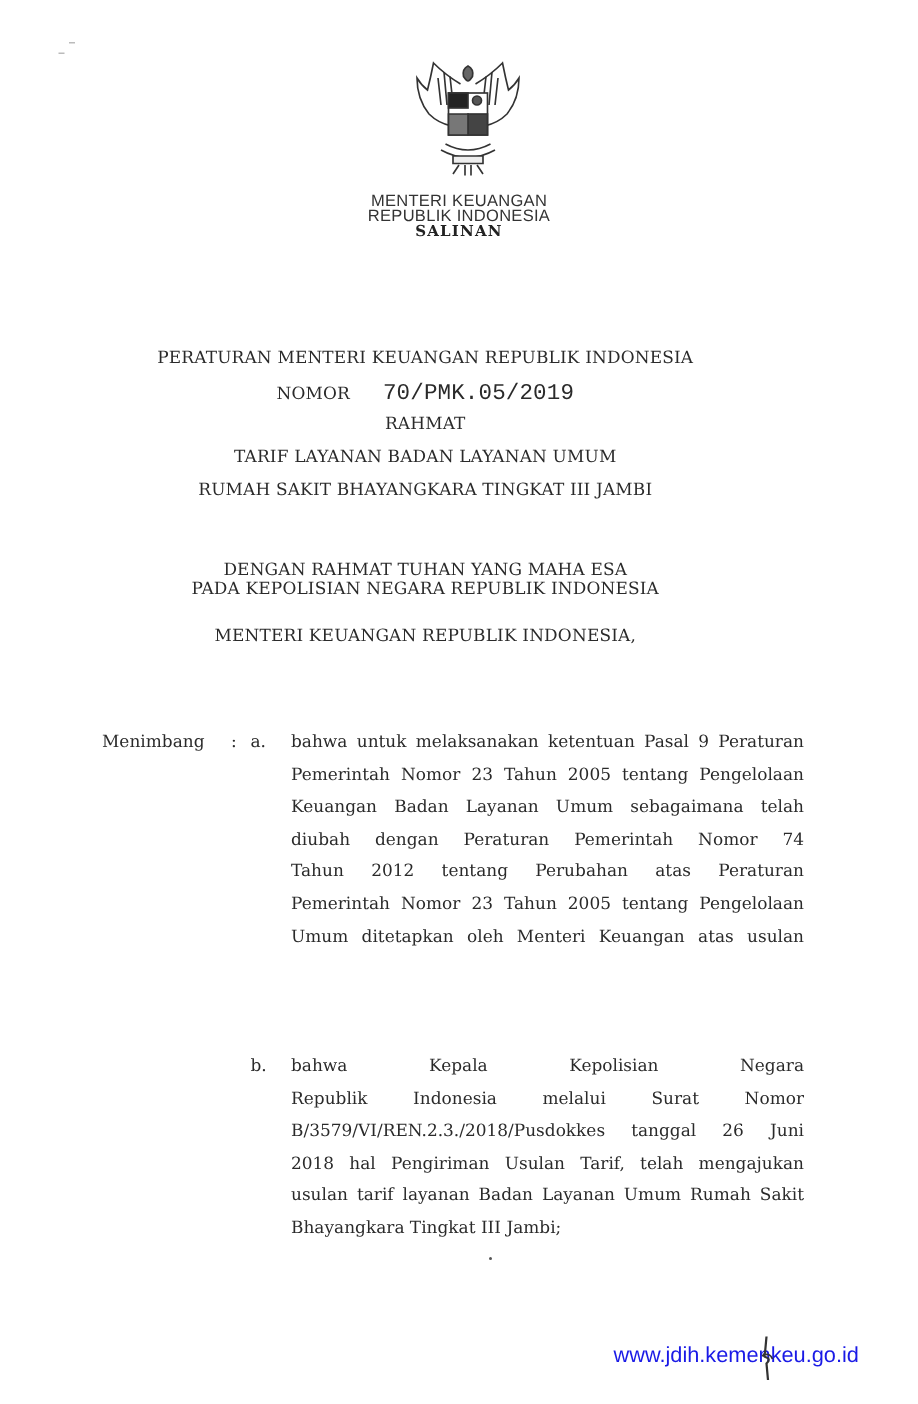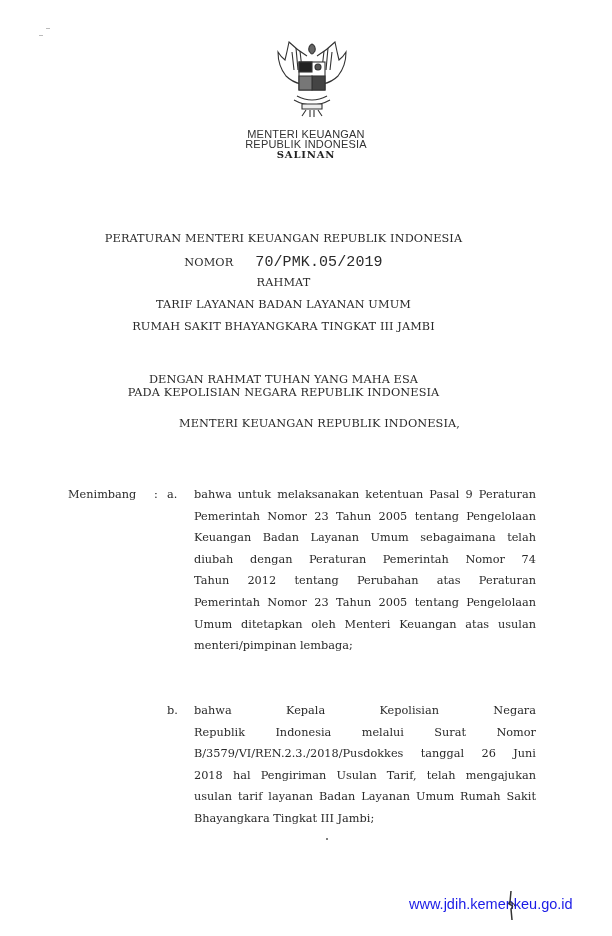--- a/index.html
+++ b/index.html
@@ -56,35 +56,34 @@
 <div class="center-line" style="top:232px;">PERATURAN MENTERI KEUANGAN REPUBLIK INDONESIA</div>
 <div class="center-line" style="top:254px;">
   <span class="nomor-label">NOMOR</span><span class="nomor-val">70/PMK.05/2019</span>
 </div>
 <div class="center-line" style="top:276px;">RAHMAT</div>
 <div class="center-line" style="top:298px;">TARIF LAYANAN BADAN LAYANAN UMUM</div>
 <div class="center-line" style="top:320px;">RUMAH SAKIT BHAYANGKARA TINGKAT III JAMBI</div>
 <div class="center-line" style="top:342px;margin-top:44px;">PADA KEPOLISIAN NEGARA REPUBLIK INDONESIA</div>
 
 <div class="center-line" style="top:373px;">DENGAN RAHMAT TUHAN YANG MAHA ESA</div>
-<div class="center-line" style="top:417px;padding-left:36px;">MENTERI KEUANGAN REPUBLIK INDONESIA,</div>
+<div class="center-line" style="top:417px;">MENTERI KEUANGAN REPUBLIK INDONESIA,</div>
 
 <div class="row" style="left:68px;top:488px;">Menimbang</div>
 <div class="row" style="left:154px;top:488px;">:</div>
 <div class="row" style="left:167px;top:488px;">a.</div>
 
 <div class="para-text" style="top:484px;">
   <span class="jline">bahwa untuk melaksanakan ketentuan Pasal 9 Peraturan</span>
   <span class="jline">Pemerintah Nomor 23 Tahun 2005 tentang Pengelolaan</span>
   <span class="jline">Keuangan Badan Layanan Umum sebagaimana telah</span>
   <span class="jline">diubah dengan Peraturan Pemerintah Nomor 74</span>
   <span class="jline">Tahun 2012 tentang Perubahan atas Peraturan</span>
   <span class="jline">Pemerintah Nomor 23 Tahun 2005 tentang Pengelolaan</span>
   <span class="jline">Umum ditetapkan oleh Menteri Keuangan atas usulan</span>
-  <span class="jline last">menteri/pimpinan lembaga;</span>
 </div>
 
 <div class="row" style="left:167px;top:704px;">b.</div>
 <div class="para-text" style="top:700px;">
   <span class="jline">bahwa Kepala Kepolisian Negara</span>
   <span class="jline">Republik Indonesia melalui Surat Nomor</span>
   <span class="jline">B/3579/VI/REN.2.3./2018/Pusdokkes tanggal 26 Juni</span>
   <span class="jline">2018 hal Pengiriman Usulan Tarif, telah mengajukan</span>
   <span class="jline">usulan tarif layanan Badan Layanan Umum Rumah Sakit</span>
   <span class="jline last">Bhayangkara Tingkat III Jambi;</span>

